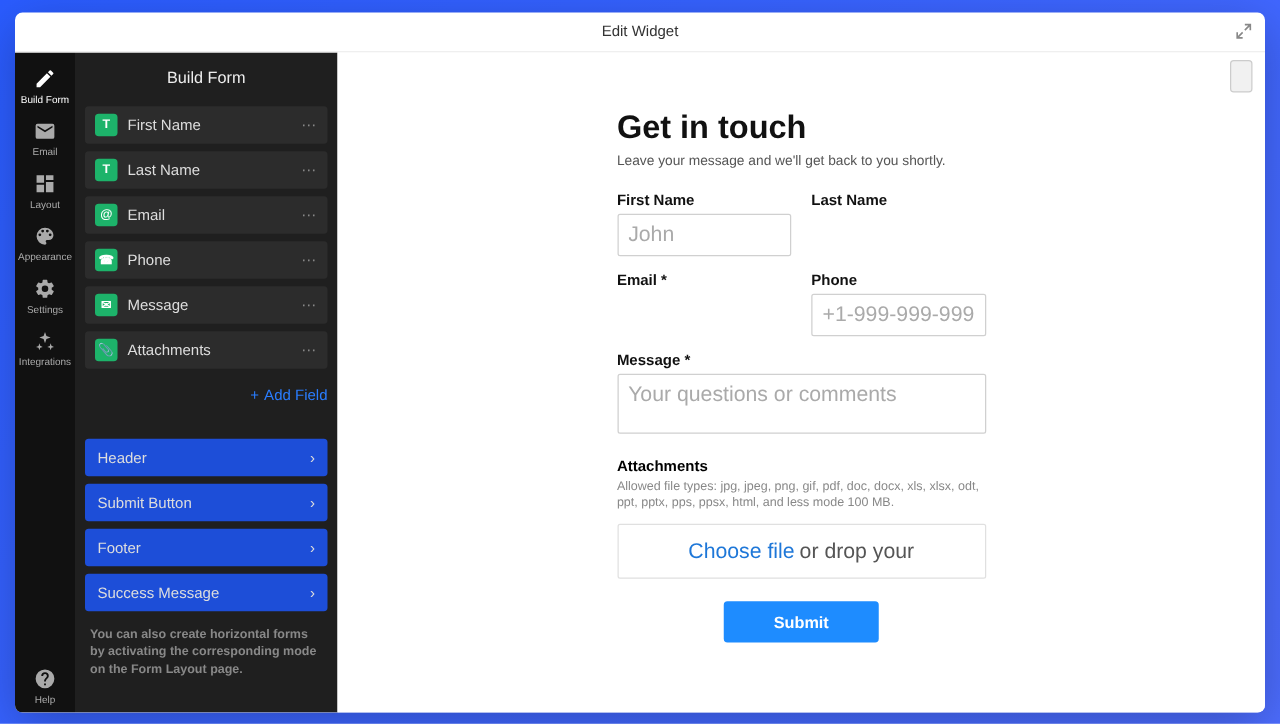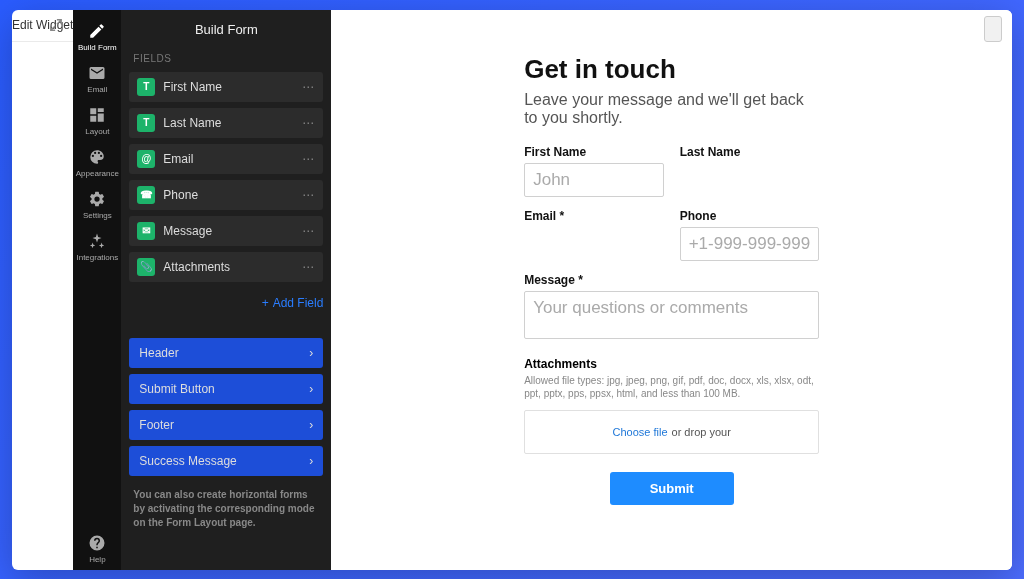--- a/index.html
+++ b/index.html
@@ -13,20 +13,21 @@
     justify-content: center;
     overflow: hidden;
   }
   .window {
     width: 1000px;
     height: 560px;
     background: #fff;
     border-radius: 6px;
     box-shadow: 0 10px 40px rgba(0,0,0,0.25);
     display: flex;
+    flex-direction: column;
     overflow: hidden;
     position: relative;
   }
   .titlebar {
     height: 32px;
     border-bottom: 1px solid #eaeaea;
     display: flex;
     align-items: center;
     justify-content: center;
     font-size: 12px;
@@ -173,21 +174,21 @@
     width: 295px;
     margin: 44px auto 40px;
   }
   .form-title {
     font-size: 26px;
     font-weight: 800;
     color: #111;
     margin-bottom: 6px;
   }
   .form-sub {
-    font-size: 16px;
+    font-size: 11px;
     color: #555;
     margin-bottom: 18px;
   }
   .row2 {
     display: flex;
     gap: 16px;
     margin-bottom: 12px;
   }
   .col { flex: 1; }
   .lbl {
@@ -211,21 +212,21 @@
   .attach-label { font-size: 12px; font-weight: 600; margin-top: 14px; margin-bottom: 3px; }
   .attach-help { font-size: 10px; color: #888; line-height: 1.3; }
   .dropzone {
     margin-top: 10px;
     border: 1px solid #e0e0e0;
     border-radius: 2px;
     height: 44px;
     display: flex;
     align-items: center;
     justify-content: center;
-    font-size: 11px;
+    font-size: 17px;
     color: #555;
   }
   .dropzone a { color: #1e77d8; text-decoration: none; margin-right: 4px; cursor: pointer; }
 
   .submit-btn {
     display: block;
     margin: 18px auto 0;
     background: #1e8cff;
     color: #fff;
     border: none;
@@ -293,21 +294,20 @@
       <div class="rail-item">
         <svg viewBox="0 0 24 24">
             <path d="M12 2a10 10 0 1 0 0 20 10 10 0 0 0 0-20zm1 17h-2v-2h2v2zm2.07-7.75-.9.92C13.45 12.9 13 13.5 13 15h-2v-.5c0-1.1.45-2.1 1.17-2.83l1.24-1.26A1.98 1.98 0 0 0 12 7a2 2 0 0 0-2 2H8a4 4 0 0 1 8 0c0 .88-.36 1.68-.93 2.25z"></path>
           </svg>
         <span>Help</span>
       </div>
     </div>
 
     <div class="sidebar">
       <div class="sidebar-title">Build Form</div>
-      <div class="fields-label">FIELDS</div>
 
       <div class="field-list">
         <div class="field-item">
           <div class="icon-badge">T</div>
           <div class="label">First Name</div>
           <div class="dots">⋯</div>
         </div>
         <div class="field-item">
           <div class="icon-badge">T</div>
           <div class="label">Last Name</div>
@@ -385,21 +385,21 @@
           <div class="col">
             <label class="lbl">Phone</label>
             <input class="txt" type="text" placeholder="+1-999-999-9999" style="">
           </div>
         </div>
 
         <label class="lbl">Message *</label>
         <textarea class="txt" placeholder="Your questions or comments" style=""></textarea>
 
         <div class="attach-label">Attachments</div>
-        <div class="attach-help">Allowed file types: jpg, jpeg, png, gif, pdf, doc, docx, xls, xlsx, odt, ppt, pptx, pps, ppsx, html, and less than 100 MB.</div>
+        <div class="attach-help">Allowed file types: jpg, jpeg, png, gif, pdf, doc, docx, xls, xlsx, odt, ppt, pptx, pps, ppsx, html, and less mode 100 MB.</div>
         <div class="dropzone">
           <a>Choose file</a>
           <span>or drop your</span>
         </div>
 
         <button class="submit-btn">Submit</button>
       </div>
     </div>
 
   </div>

